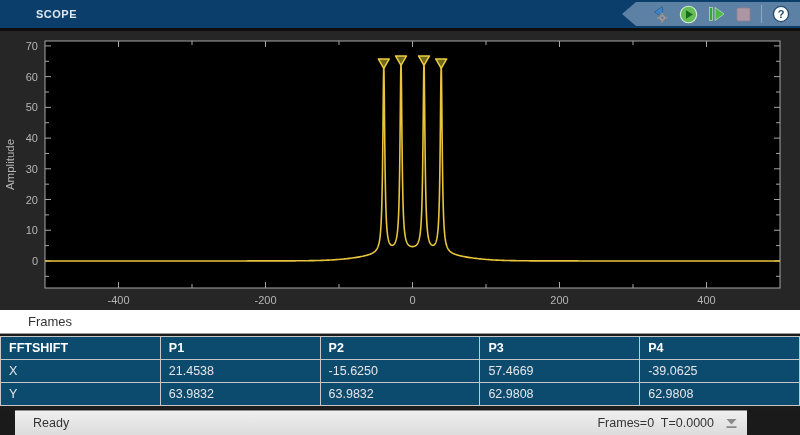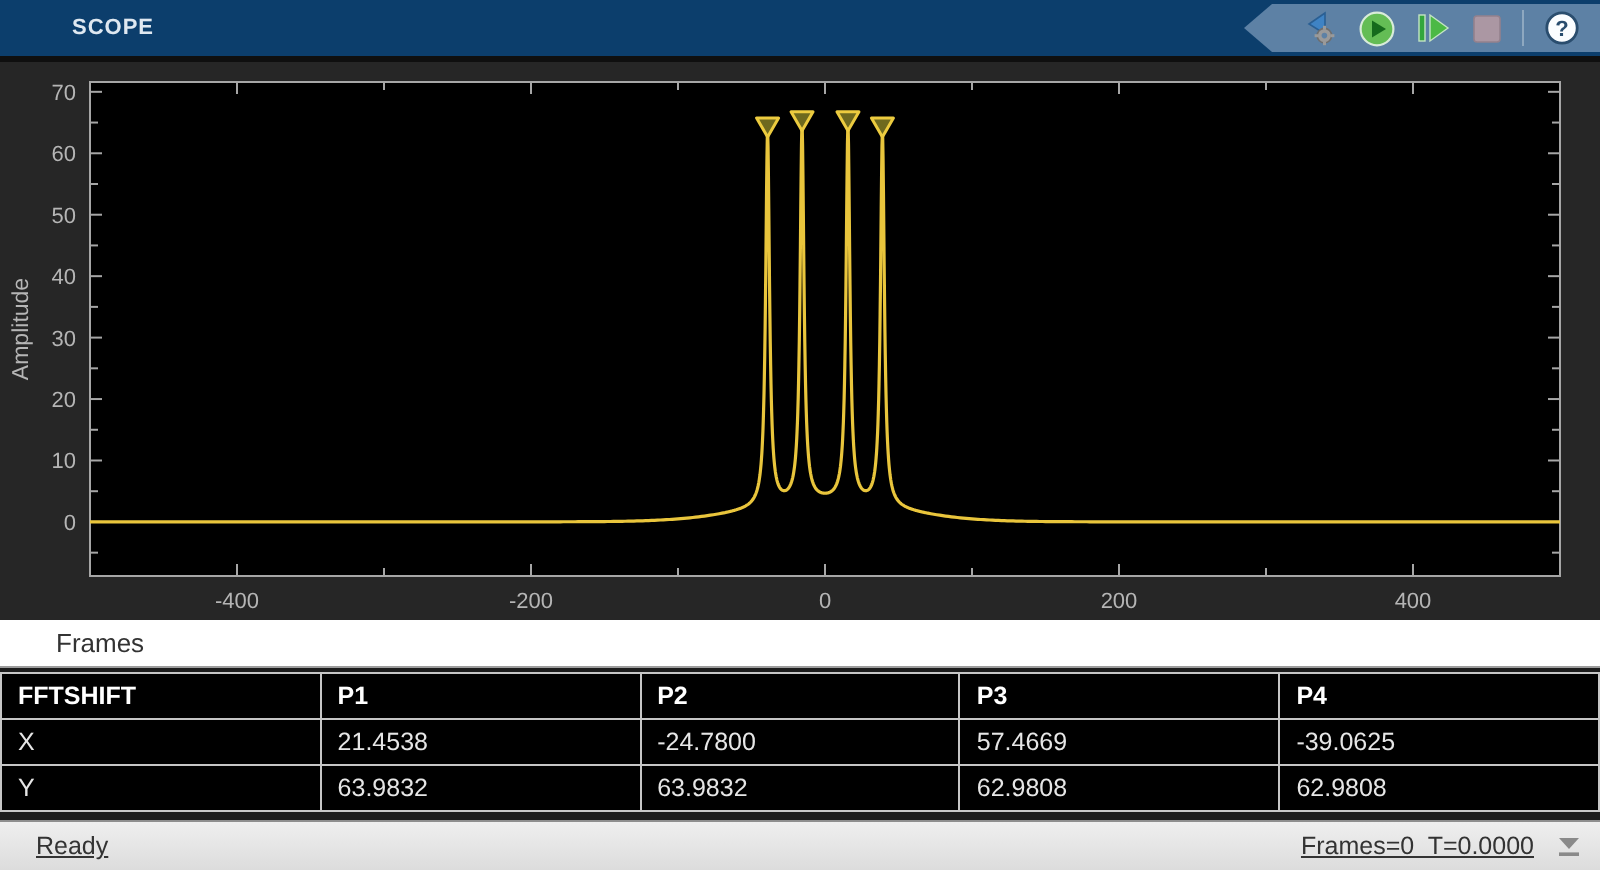--- a/index.html
+++ b/index.html
@@ -16,28 +16,28 @@
   .tb-icon{display:flex;align-items:center;justify-content:center;cursor:pointer;}
   .tb-sep{width:1px;height:18px;background:#8ea8c0;}
 
   
   .figure{position:relative;height:282px;background:#262626;border-top:3px solid #0f0f0f;box-sizing:border-box;}
   .figure svg{display:block;}
 
   
   .peaks-header{height:24px;background:#ffffff;color:#333;font-size:13px;line-height:24px;padding-left:28px;border-bottom:1px solid #9c9c9c;box-sizing:border-box;}
   .table-wrap{height:76px;background:#1b1b1b;box-sizing:border-box;padding-top:2px;}
-  table.peaks{width:800px;border-collapse:collapse;table-layout:fixed;background:#000000;text-decoration:underline;}
+  table.peaks{width:800px;border-collapse:collapse;table-layout:fixed;background:#0c4a6e;}
   table.peaks th,table.peaks td{border:1px solid #c6c6c6;height:22px;padding:0 8px;font-size:12.5px;text-align:left;overflow:hidden;white-space:nowrap;}
   table.peaks th{color:#ffffff;font-weight:700;}
   table.peaks td{color:#e6e6e6;font-weight:400;}
 
   
-  .statusbar{position:absolute;left:0;bottom:0;width:800px;height:25px;background:linear-gradient(#efefef,#dcdcdc);
-    border-top:1px solid #8f8f8f;box-sizing:border-box;display:flex;align-items:center;font-size:12.5px;color:#333;text-decoration:underline;}
+  .statusbar{position:absolute;left:15px;bottom:0;width:732px;height:25px;background:linear-gradient(#efefef,#dcdcdc);
+    border-top:1px solid #8f8f8f;box-sizing:border-box;display:flex;align-items:center;font-size:12.5px;color:#333;}
   .status-left{margin-left:18px;}
   .status-right{margin-left:auto;display:flex;align-items:center;gap:10px;margin-right:8px;}
   .frames-text{white-space:pre;color:#333;}
 </style>
 </head>
 <body>
 
 <div class="window">
 
   <div class="tabbar">
@@ -169,21 +169,21 @@
           <th>P1</th>
           <th>P2</th>
           <th>P3</th>
           <th>P4</th>
         </tr>
       </thead>
       <tbody>
         <tr>
           <td>X</td>
           <td>21.4538</td>
-          <td>-24.7800</td>
+          <td>-15.6250</td>
           <td>57.4669</td>
           <td>-39.0625</td>
         </tr>
         <tr>
           <td>Y</td>
           <td>63.9832</td>
           <td>63.9832</td>
           <td>62.9808</td>
           <td>62.9808</td>
         </tr>

